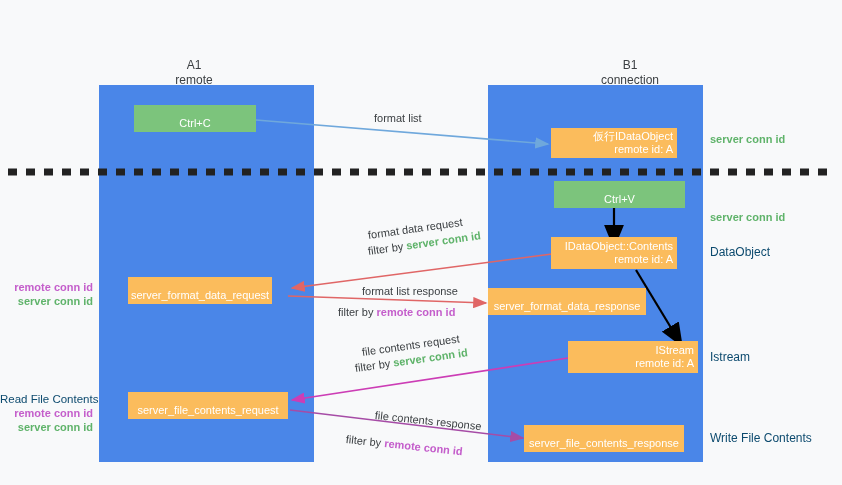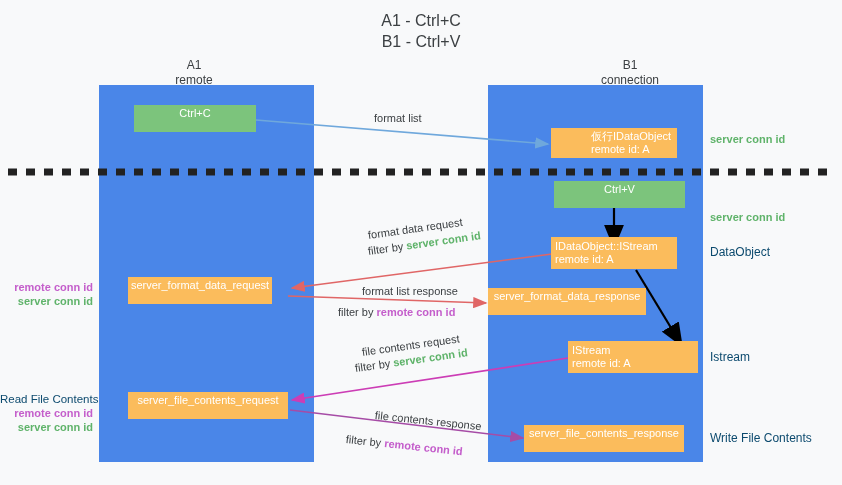--- a/index.html
+++ b/index.html
@@ -19,21 +19,21 @@
     text-align:center;color:#3c4043;font-size:16px;line-height:21px;
   }
 
   .col-head{
     position:absolute;text-align:center;color:#3c4043;
     font-size:12px;line-height:15px;width:160px;
   }
   .col{position:absolute;background:#4a86e8;}
 
   .node{
-    position:absolute;display:flex;align-items:flex-start;justify-content:center;
+    position:absolute;display:flex;align-items:flex-end;justify-content:center;
     text-align:center;color:#ffffff;font-size:11px;line-height:13px;
     box-sizing:border-box;padding:2px 4px;
   }
   .node.green{background:#7cc47c;}
   .node.orange{background:#fbb champion;}
   .node.orange{background:#fbbc5c;}
 
   .lbl{position:absolute;font-size:11px;line-height:14px;color:#3c4043;white-space:nowrap;}
   .lbl.green{color:#5fb36a;font-weight:bold;}
   .lbl.purple{color:#c45ecb;font-weight:bold;}
@@ -42,24 +42,20 @@
   .rot-neg{transform:rotate(-8deg);transform-origin:left center;}
   .rot-pos{transform:rotate(6deg);transform-origin:left center;}
   .stack{position:absolute;font-size:11px;line-height:14px;text-align:right;}
   .stack .ln{display:block;white-space:nowrap;}
 </style>
 </head>
 <body>
 
 <div id="stage">
 
-  <div class="title">
-    <div>A1 - Ctrl+C</div>
-    <div>B1 - Ctrl+V</div>
-  </div>
 
   <div class="col-head" style="left:114px;top:58px;">
     <div>A1</div>
     <div>remote</div>
   </div>
   <div class="col-head" style="left:550px;top:58px;">
     <div>B1</div>
     <div>connection</div>
   </div>
 
@@ -117,21 +113,21 @@
   <div class="node orange" style="left:551px;top:128px;width:126px;height:30px;flex-direction:column;padding-left:40px;">
     <span>仮行IDataObject</span>
     <span>remote id: A</span>
   </div>
 
   <div class="node green" style="left:554px;top:181px;width:131px;height:27px;">
     <span>Ctrl+V</span>
   </div>
 
   <div class="node orange" style="left:551px;top:237px;width:126px;height:32px;flex-direction:column;">
-    <span>IDataObject::IStream</span>
+    <span>IDataObject::Contents</span>
     <span>remote id: A</span>
   </div>
 
   <div class="node orange" style="left:488px;top:288px;width:158px;height:27px;">
     <span>server_format_data_response</span>
   </div>
 
   <div class="node orange" style="left:568px;top:341px;width:130px;height:32px;flex-direction:column;">
     <span>IStream</span>
     <span>remote id: A</span>

